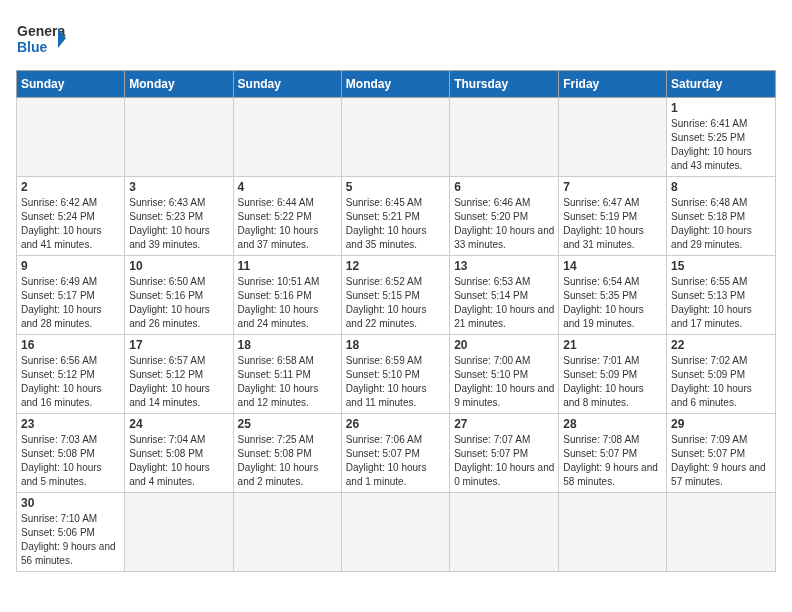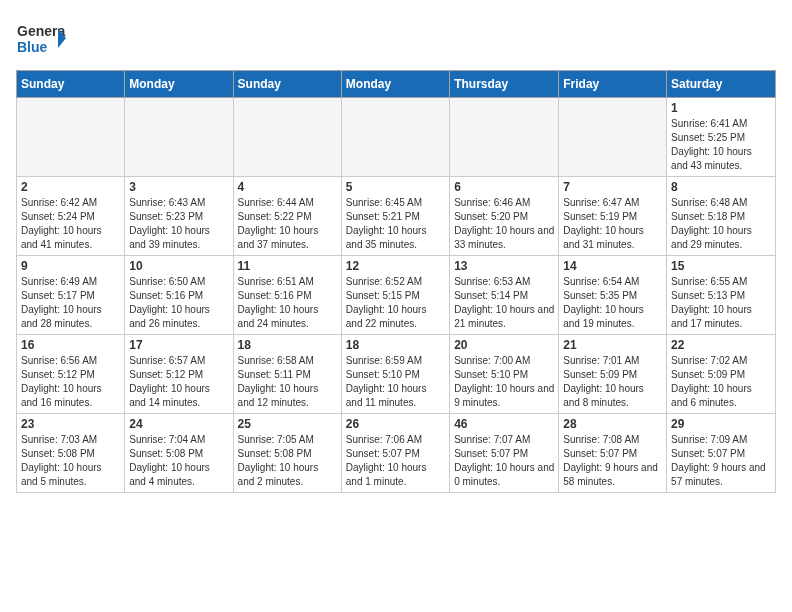--- a/index.html
+++ b/index.html
@@ -171,21 +171,21 @@
 Daylight: 10 hours and 28 minutes.</div>
         </td>
         <td>
           <span class="day-num">10</span>
           <div class="day-info">Sunrise: 6:50 AM
 Sunset: 5:16 PM
 Daylight: 10 hours and 26 minutes.</div>
         </td>
         <td>
           <span class="day-num">11</span>
-          <div class="day-info">Sunrise: 6:51 AM
+          <div class="day-info">Sunrise: 10:51 AM
 Sunset: 5:16 PM
 Daylight: 10 hours and 24 minutes.</div>
         </td>
         <td>
           <span class="day-num">12</span>
           <div class="day-info">Sunrise: 6:52 AM
 Sunset: 5:15 PM
 Daylight: 10 hours and 22 minutes.</div>
         </td>
         <td>
@@ -259,43 +259,57 @@
 Daylight: 10 hours and 5 minutes.</div>
         </td>
         <td>
           <span class="day-num">24</span>
           <div class="day-info">Sunrise: 7:04 AM
 Sunset: 5:08 PM
 Daylight: 10 hours and 4 minutes.</div>
         </td>
         <td>
           <span class="day-num">25</span>
-          <div class="day-info">Sunrise: 7:05 AM
+          <div class="day-info">Sunrise: 7:25 AM
 Sunset: 5:08 PM
 Daylight: 10 hours and 2 minutes.</div>
         </td>
         <td>
           <span class="day-num">26</span>
           <div class="day-info">Sunrise: 7:06 AM
 Sunset: 5:07 PM
 Daylight: 10 hours and 1 minute.</div>
         </td>
         <td>
-          <span class="day-num">46</span>
+          <span class="day-num">27</span>
           <div class="day-info">Sunrise: 7:07 AM
 Sunset: 5:07 PM
 Daylight: 10 hours and 0 minutes.</div>
         </td>
         <td>
           <span class="day-num">28</span>
           <div class="day-info">Sunrise: 7:08 AM
 Sunset: 5:07 PM
 Daylight: 9 hours and 58 minutes.</div>
         </td>
         <td>
           <span class="day-num">29</span>
           <div class="day-info">Sunrise: 7:09 AM
 Sunset: 5:07 PM
 Daylight: 9 hours and 57 minutes.</div>
         </td>
       </tr>
+      <tr class="last-row">
+        <td>
+          <span class="day-num">30</span>
+          <div class="day-info">Sunrise: 7:10 AM
+Sunset: 5:06 PM
+Daylight: 9 hours and 56 minutes.</div>
+        </td>
+        <td class="empty"></td>
+        <td class="empty"></td>
+        <td class="empty"></td>
+        <td class="empty"></td>
+        <td class="empty"></td>
+        <td class="empty"></td>
+      </tr>
     </tbody>
 </table>
 
 </body></html>

